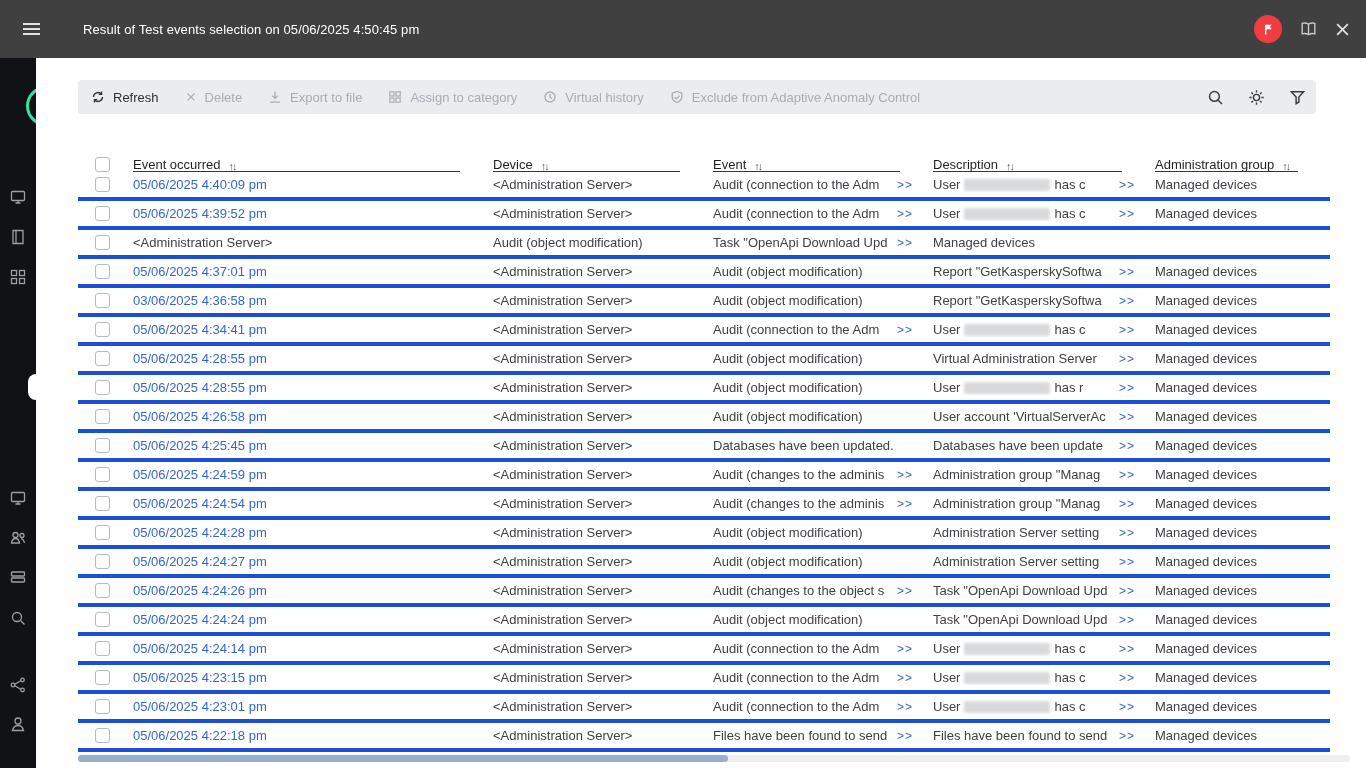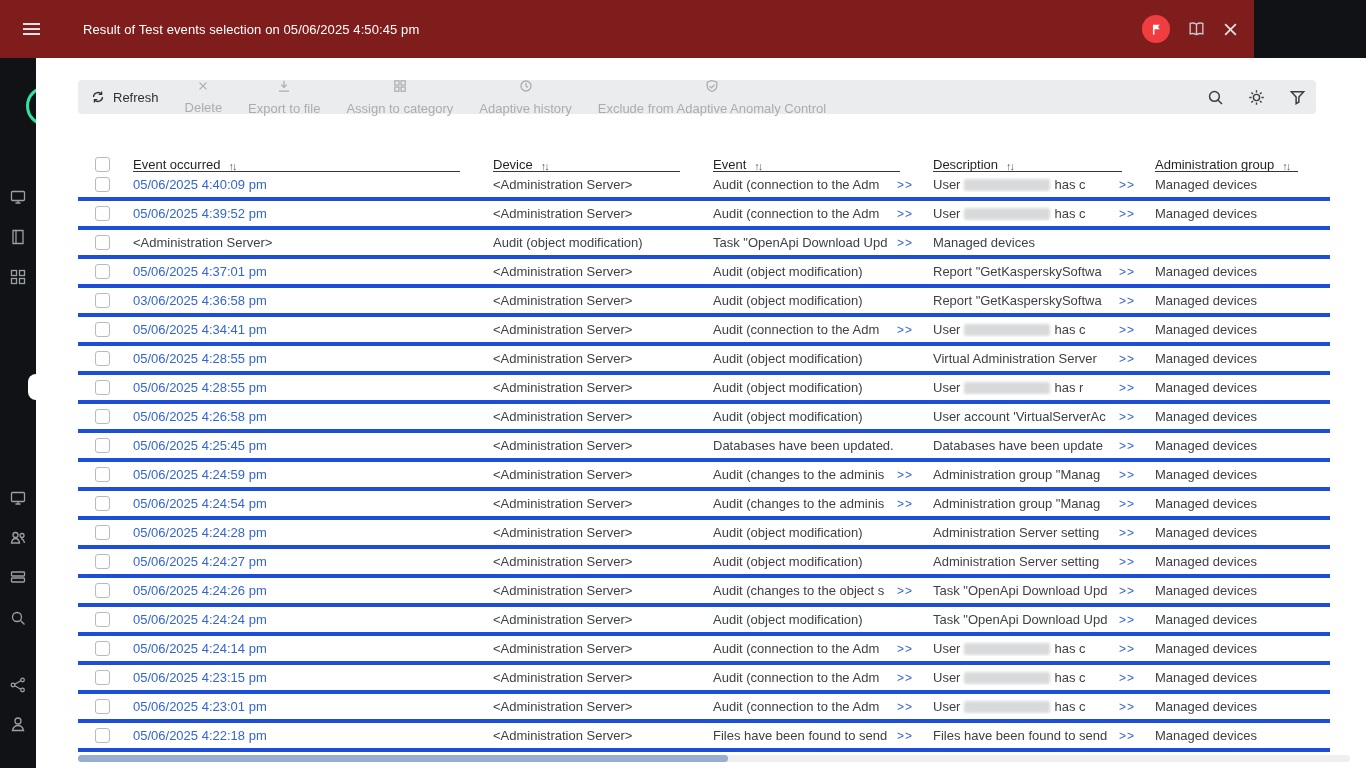--- a/index.html
+++ b/index.html
@@ -6,22 +6,22 @@
   html,body { width:1366px; height:768px; }
   body {
     background:#101216;
     font-family:"Liberation Sans", sans-serif;
     overflow:hidden;
     position:relative;
   }
 
   
   .topbar {
-    position:absolute; left:0; top:0; width:1254px; height:58px;
-    background:#7f1d1d; display:flex; align-items:center; z-index:3;
+    position:absolute; left:0; top:0; width:1366px; height:58px;
+    background:#404040; display:flex; align-items:center; z-index:3;
   }
   .hamburger { margin-left:23px; width:18px; display:flex; flex-direction:column; gap:3px; cursor:pointer; }
   .hamburger span { display:block; width:17px; height:2px; background:#dfe2e6; }
   .topbar-title { color:#ffffff; font-size:13px; margin-left:42px; font-weight:400; letter-spacing:.1px; }
   .topbar-right { margin-left:auto; display:flex; align-items:center; gap:17px; margin-right:16px; }
   .brand-badge {
     width:28px; height:28px; border-radius:50%; background:#f03d3f;
     display:flex; align-items:center; justify-content:center; cursor:pointer;
   }
   .top-ico { display:flex; align-items:center; cursor:pointer; color:#c6cacf; background:none; border:none; }
@@ -37,21 +37,21 @@
   
   .modal-body { position:absolute; left:36px; top:58px; right:0; bottom:0; background:#ffffff; z-index:2; }
 
   
   .toolbar {
     margin:22px 50px 0 42px; height:34px; background:#ebeced; border-radius:4px;
     display:flex; align-items:center; padding:0 10px 0 13px; gap:26px;
   }
   .tb-btn { display:flex; align-items:center; gap:8px; background:none; border:none;
     font-size:13px; color:#2e3135; font-family:inherit; cursor:pointer; padding:0; white-space:nowrap; }
-  .tb-btn.disabled { color:#a9adb3; cursor:default;flex-direction:column; }
+  .tb-btn.disabled { color:#a9adb3; cursor:default; }
   .tb-btn svg { flex:0 0 auto; }
   .tb-right { margin-left:auto; display:flex; align-items:center; gap:24px; }
   .tb-ico-btn { background:none; border:none; color:#3a3d41; cursor:pointer; padding:0; display:flex; }
 
   
   .events-table { margin:24px 36px 0 42px; font-size:13px; }
   .thead, .tr { display:grid; grid-template-columns:48px 360px 220px 220px 222px 1fr; align-items:center; }
   .thead { height:34px; color:#1f2124; }
   .th { position:relative; height:100%; display:flex; align-items:flex-end; padding-left:7px; cursor:pointer; }
   .th.th-underline::after { content:""; position:absolute; left:7px; right:26px; bottom:0;
@@ -215,21 +215,21 @@
       </span>
       <span>Assign to category</span>
     </button>
     <button class="tb-btn disabled" aria-disabled="true">
       <span style="display:flex;">
         <svg width="14" height="14" viewBox="0 0 14 14" fill="none" stroke="currentColor" stroke-width="1.3">
             <circle cx="7" cy="7" r="5"></circle>
             <path d="M7 4v3.2l2 1.3"></path>
           </svg>
       </span>
-      <span>Adaptive history</span>
+      <span>Virtual history</span>
     </button>
     <button class="tb-btn disabled" aria-disabled="true">
       <span style="display:flex;">
         <svg width="14" height="14" viewBox="0 0 14 14" fill="none" stroke="currentColor" stroke-width="1.3">
             <path d="M7 1.5l4.8 1.7v3.1c0 3.2-2 5.3-4.8 6.2-2.8-.9-4.8-3-4.8-6.2V3.2z"></path>
             <path d="M4.6 7.1l1.8 1.8 3.1-3.3"></path>
           </svg>
       </span>
       <span>Exclude from Adaptive Anomaly Control</span>
     </button>

